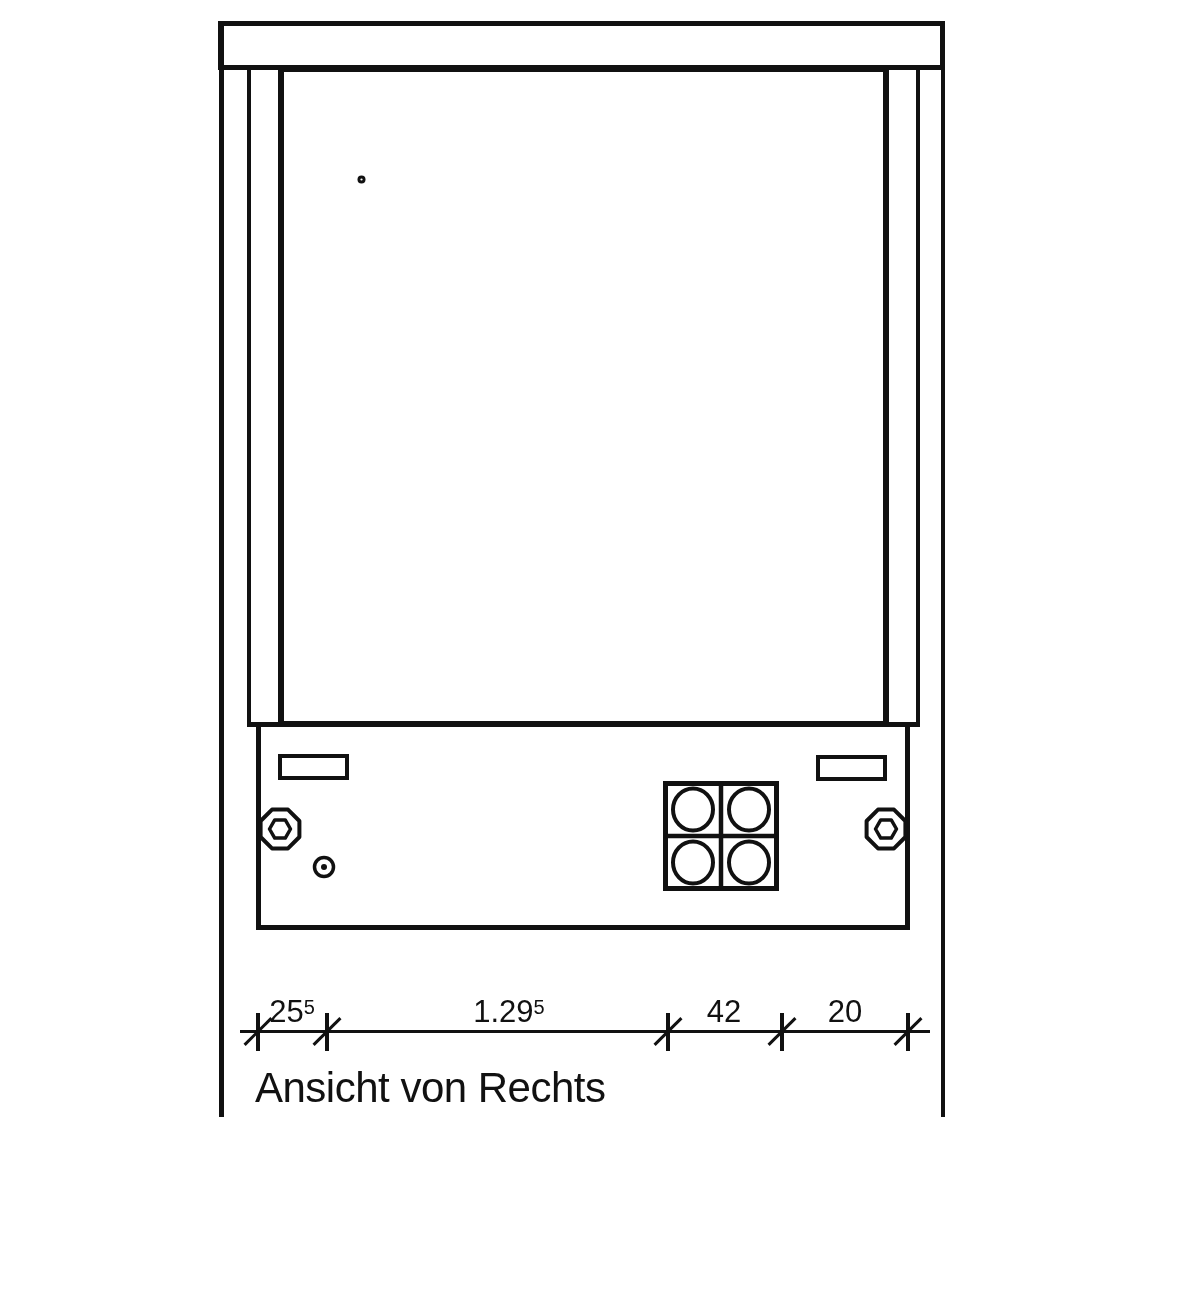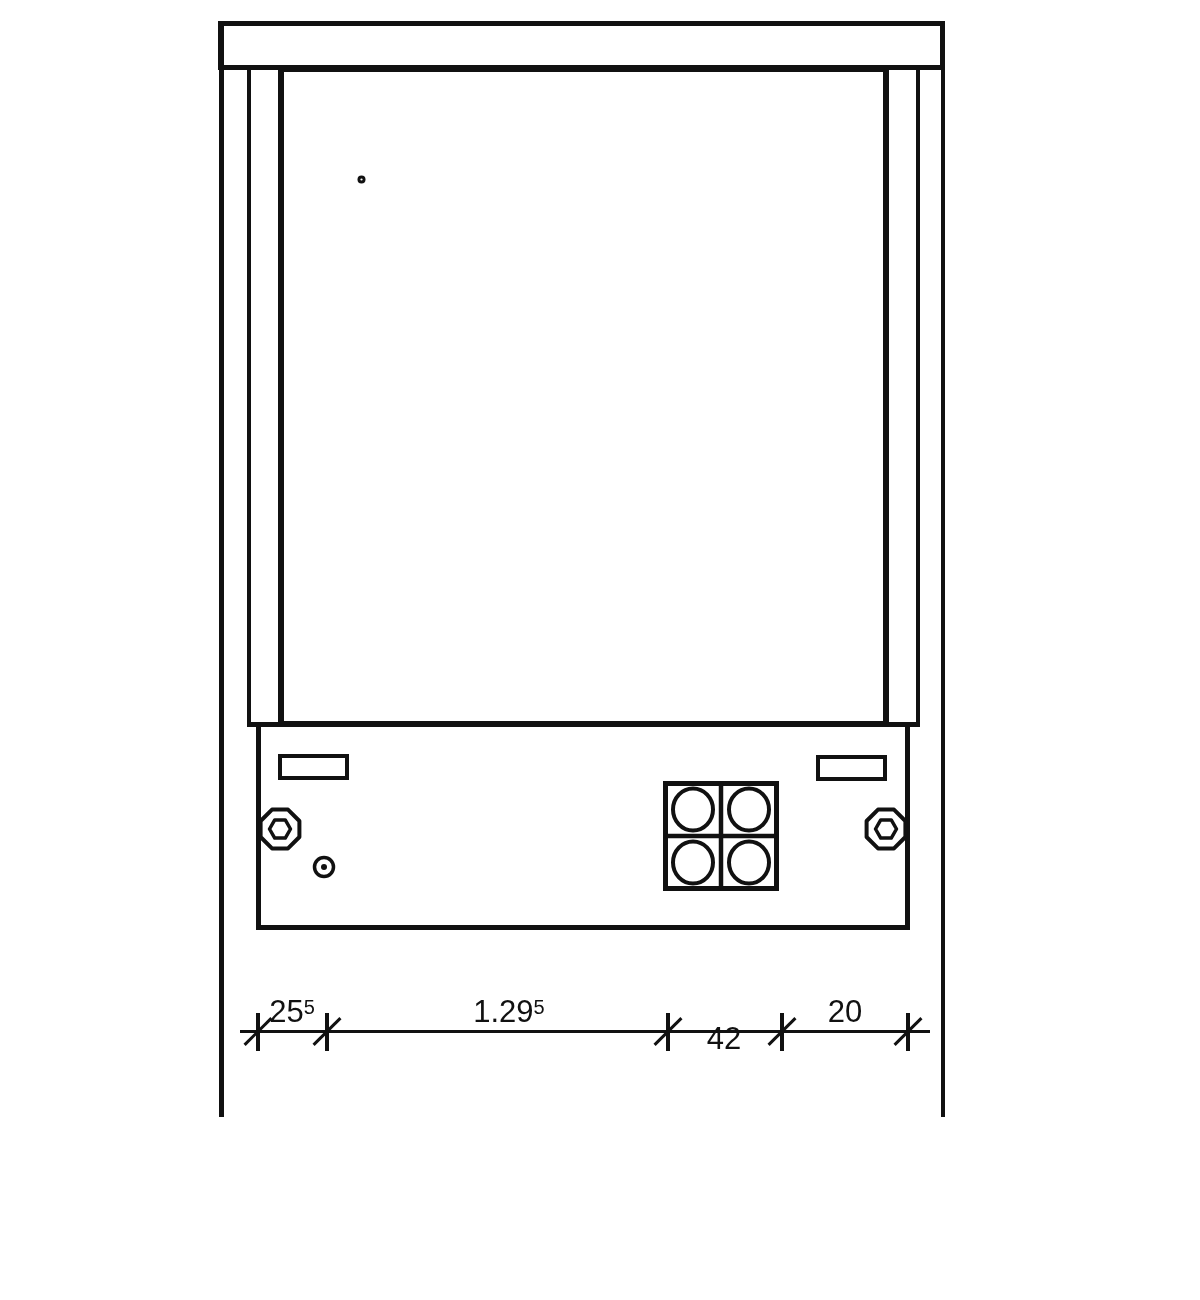--- a/index.html
+++ b/index.html
@@ -104,21 +104,22 @@
 
   <div class="tick-v" style="left:906px;top:1013px;"></div>
   <div class="tick-s" style="left:889px;top:1030px;"></div>
 
   <div class="dim-label" style="left:292px;top:996px;">
     <span>25</span><sup>5</sup>
   </div>
   <div class="dim-label" style="left:493px;top:996px;margin-left:16px;">
     <span>1.29</span><sup>5</sup>
   </div>
-  <div class="dim-label" style="left:724px;top:1023px;">
+  <div class="dim-label" style="left:724px;top:996px;">
     <span>42</span><sup></sup>
   </div>
   <div class="dim-label" style="left:845px;top:996px;">
     <span>20</span><sup></sup>
   </div>
 
+  <div class="view-title">Ansicht von Rechts</div>
 
 </div>
 
 </body></html>

